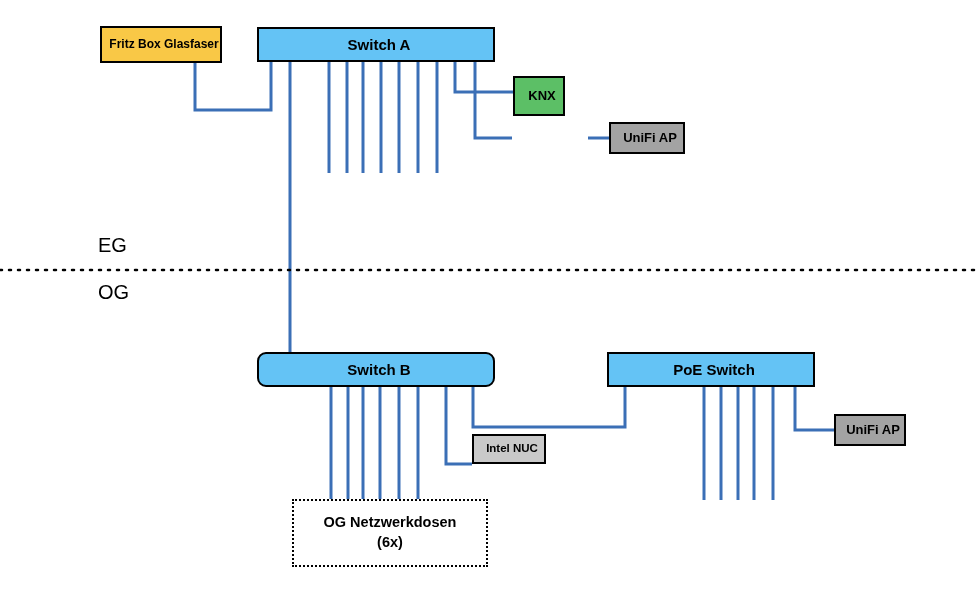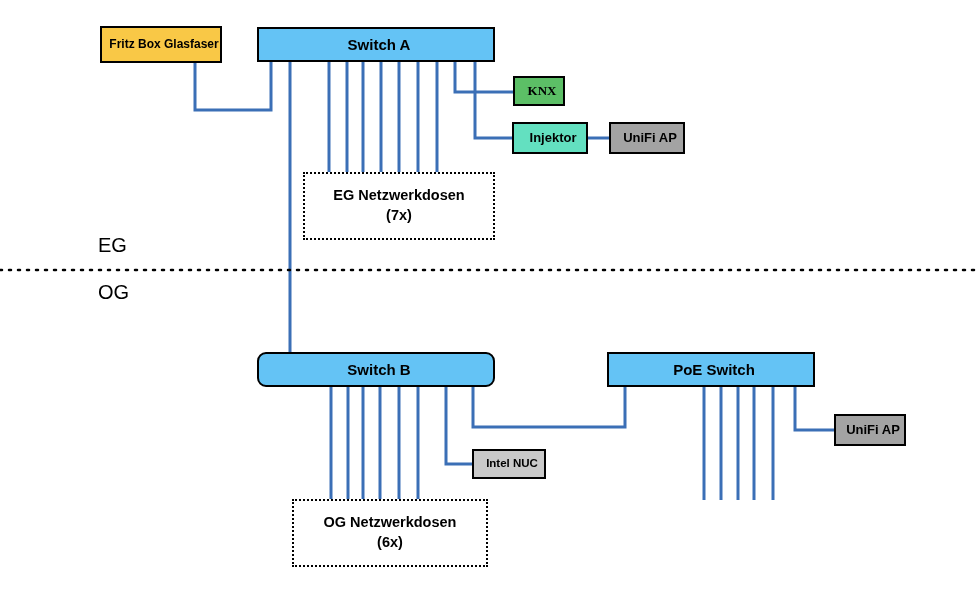--- a/index.html
+++ b/index.html
@@ -137,34 +137,31 @@
     <line x1="0" y1="270" x2="980" y2="270" stroke="#000000" stroke-width="2.5" stroke-dasharray="2 7" stroke-linecap="round"></line>
   </svg>
 
   <div class="floor-label" style="left:50px; top:234px;">EG</div>
   <div class="floor-label" style="left:50px; top:281px;">OG</div>
 
   <div class="node node-fritz" style="left:100px; top:26px; width:122px; height:37px;">Fritz Box Glasfaser</div>
 
   <div class="node node-switch" style="left:257px; top:27px; width:238px; height:35px;">Switch A</div>
 
-  <div class="node node-knx" style="left:513px; top:76px; width:52px; height:30px;font-family:Liberation Serif, serif;">KNX</div>
+  <div class="node node-knx" style="left:513px; top:76px; width:52px; height:40px;">KNX</div>
 
-  <div class="node node-injektor" style="left:512px; top:122px; width:76px; height:32px;">Injektor</div>
 
   <div class="node node-unifi" style="left:609px; top:122px; width:76px; height:32px;">UniFi AP</div>
 
   <div class="node node-switch" style="left:257px; top:352px; width:238px; height:35px;border-radius:9px;">Switch B</div>
 
   <div class="node node-switch" style="left:607px; top:352px; width:208px; height:35px;">PoE Switch</div>
 
-  <div class="node node-nuc" style="left:472px; top:449px; width:74px; height:30px;">Intel NUC</div>
+  <div class="node node-nuc" style="left:472px; top:434px; width:74px; height:30px;">Intel NUC</div>
 
   <div class="node node-unifi" style="left:834px; top:414px; width:72px; height:32px;">UniFi AP</div>
 
-  <div class="group-box" style="left:303px; top:172px; width:192px; height:68px;">EG Netzwerkdosen
-(7x)</div>
 
   <div class="group-box" style="left:292px; top:499px; width:196px; height:68px;">OG Netzwerkdosen
 (6x)</div>
 
 
 </div>
 
 </body></html>

